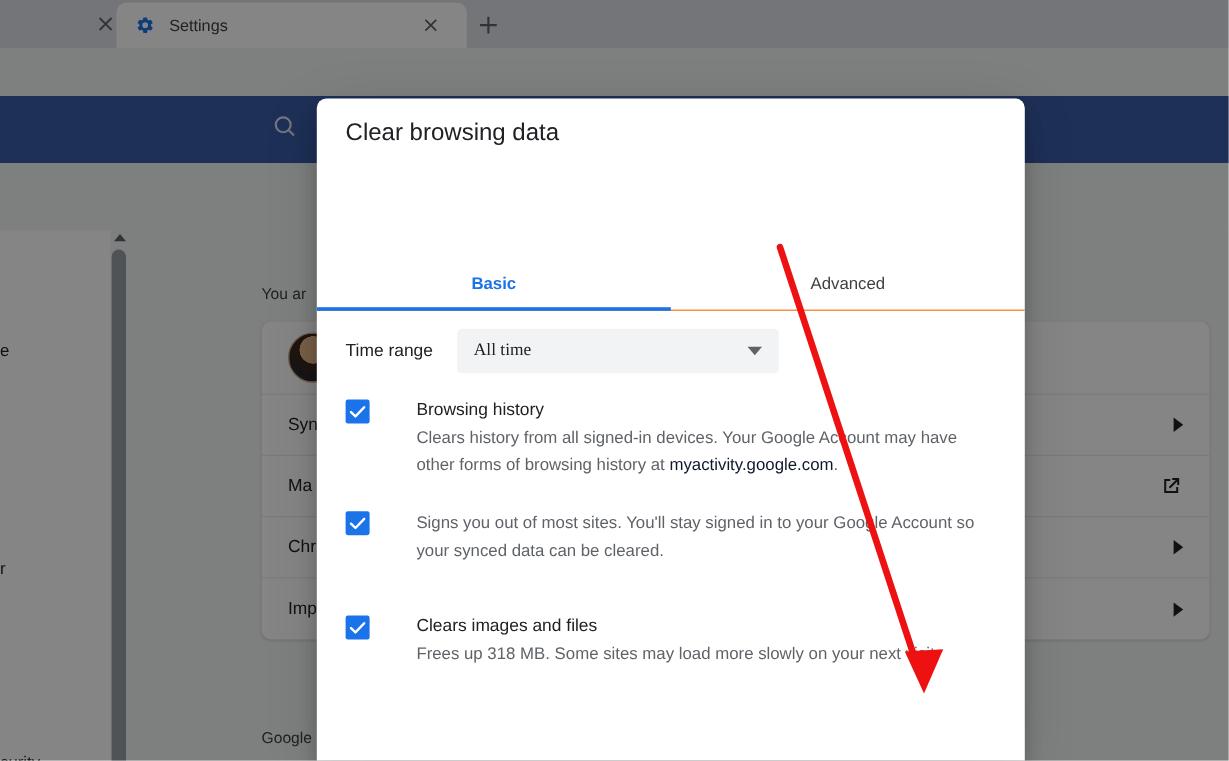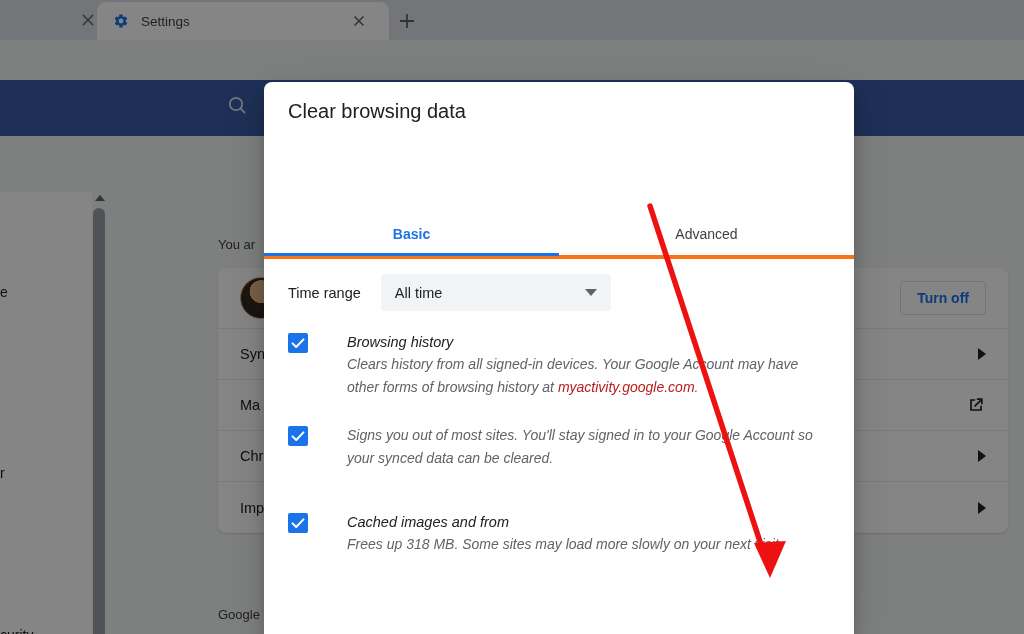--- a/index.html
+++ b/index.html
@@ -149,64 +149,64 @@
     background: #ffffff; border-radius: 8px 8px 0 0;
     box-shadow: 0 11px 15px rgba(0,0,0,.2), 0 9px 46px rgba(0,0,0,.12);
     overflow: hidden;
   }
   .dlg-title {
     position: absolute; left: 24px; top: 18px;
     font-size: 20px; color: #202124;
   }
   .dlg-tabs {
     position: absolute; left: 0; top: 131px; width: 590px; height: 46px;
-    border-bottom: 4px solid #f97316;
+    border-bottom: 1px solid #f97316;
     display: flex;
   }
   .dlg-tab {
     flex: 1 1 0; display: flex; align-items: center; justify-content: center;
     font-size: 14px; color: #404040; position: relative; cursor: default;
   }
   .dlg-tab.active { color: #1a73e8; font-weight: 600; }
   .dlg-tab.active::after {
     content: ""; position: absolute; left: 0; right: 0; bottom: -1px;
     height: 3px; background: #1a73e8;
   }
   .dlg-body { position: absolute; left: 0; top: 177px; width: 590px; bottom: 0; }
 
   .timerange-row {
     position: absolute; left: 24px; top: 15px;
     display: flex; align-items: center;
   }
   .timerange-label { font-size: 14.5px; color: #202124; }
   .select-box {
-    margin-left: 20px; width: 230px; height: 37px;
+    margin-left: 20px; width: 268px; height: 37px;
     background: #f1f3f4; border-radius: 4px;
-    display: flex; align-items: center; padding: 0 14px;
+    display: flex; align-items: center; padding: 0 14px; font-family: Liberation Serif, serif;
   }
   .select-value { font-size: 14.5px; color: #202124; flex: 1 1 auto; }
   .select-caret {
     width: 0; height: 0;
     border-left: 6px solid transparent; border-right: 6px solid transparent;
     border-top: 7px solid #5f6368;
   }
 
   .opt {
     position: absolute; left: 24px; width: 545px;
     display: flex; align-items: flex-start;
   }
   .checkbox {
     width: 20px; height: 20px; border-radius: 2px; background: #1a73e8;
     flex: 0 0 20px; position: relative; margin-top: 2px;
   }
   .checkbox svg { position: absolute; left: 2px; top: 2px; width: 16px; height: 16px; }
-  .opt-text { margin-left: 39px; font-style: italic; }
+  .opt-text { margin-left: 39px; }
   .opt-title { font-size: 14.5px; color: #202124; line-height: 22px; }
   .opt-desc { font-size: 14px; color: #5f6368; line-height: 22.5px; }
-  .opt-desc a { color: #b91c1c; text-decoration: none; }
+  .opt-desc a { color: #0f172a; text-decoration: none; }
 
   
   .annot { position: absolute; left: 0; top: 0; width: 1024px; height: 634px; pointer-events: none; }
 </style>
 </head>
 <body>
 
 <div id="root">
 
   <div class="tabstrip">
@@ -275,21 +275,20 @@
         <div class="scrollbar-thumb" style="left:1px;top:16px;height:470px"></div>
       </div>
 
       <div class="content">
         <div class="sec-heading" style="left:113px;top:45px">You ar</div>
 
         <div class="card" style="left:113px;top:76px;width:790px;height:265px">
           <div class="card-row" style="height:61px">
             <span class="avatar"></span>
             <span class="row-label"></span>
-            <button class="turnoff-btn">Turn off</button>
           </div>
           <div class="card-row" style="height:51px">
             <span class="row-label">Syn</span>
             <span class="chev-right"></span>
           </div>
           <div class="card-row" style="height:51px">
             <span class="row-label">Ma</span>
             <span class="ext-link-icon">
               <svg viewBox="0 0 24 24" width="20" height="20" aria-hidden="true">
                 <path d="M5 5h6v2H7v10h10v-4h2v6H5z" fill="currentColor"></path>
@@ -356,21 +355,21 @@
         </span>
       </div>
 
       <div class="opt" style="top:252px">
         <span class="checkbox">
           <svg viewBox="0 0 16 16" aria-hidden="true">
               <path d="M2.5 8.4 L6.2 12 L13.5 4.4" stroke="#ffffff" stroke-width="2" fill="none" stroke-linecap="round" stroke-linejoin="round"></path>
             </svg>
         </span>
         <span class="opt-text">
-          <span class="opt-title" style="display:block">Cached images and from</span>
+          <span class="opt-title" style="display:block">Clears images and files</span>
           <span class="opt-desc" style="display:block">Frees up 318 MB. Some sites may load more slowly on your next visit.</span>
         </span>
       </div>
 
     </div>
   </div>
 
   <svg class="annot" viewBox="0 0 1024 634">
     <line x1="650" y1="206" x2="765" y2="557" stroke="#ee1111" stroke-width="5.5" stroke-linecap="round"></line>
     <polygon points="770,578 754,543 786,541" fill="#ee1111"></polygon>

